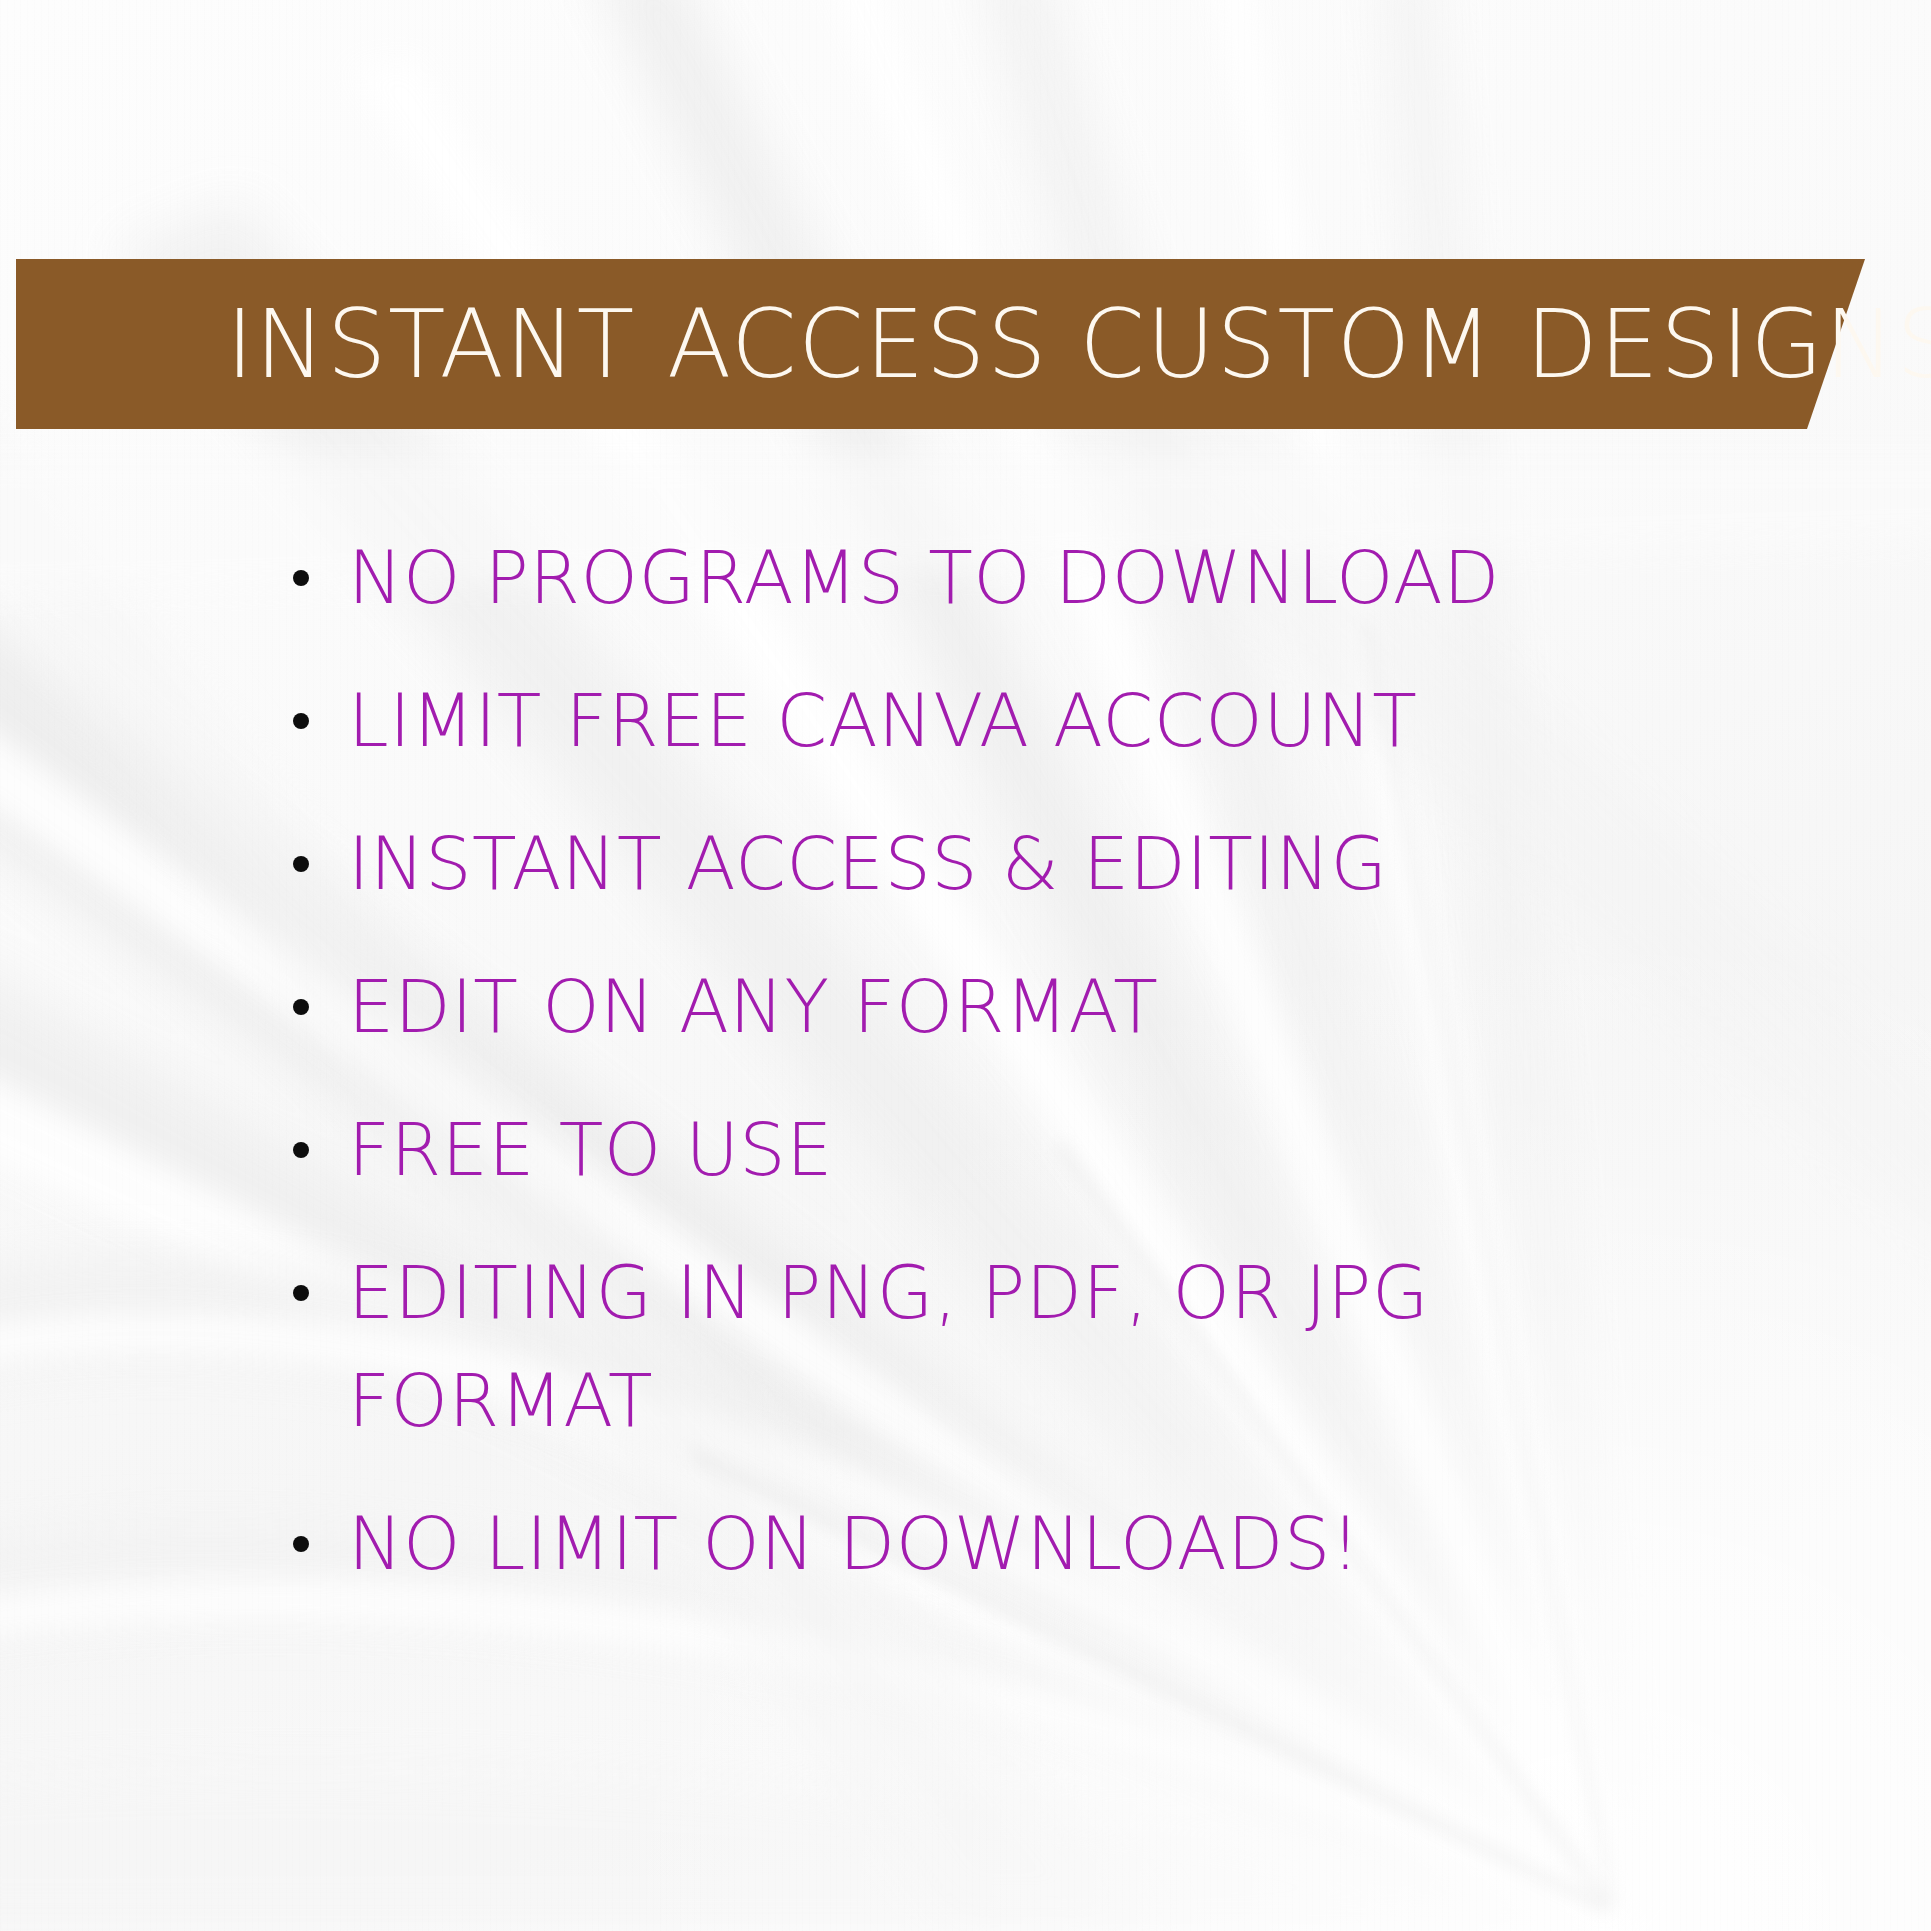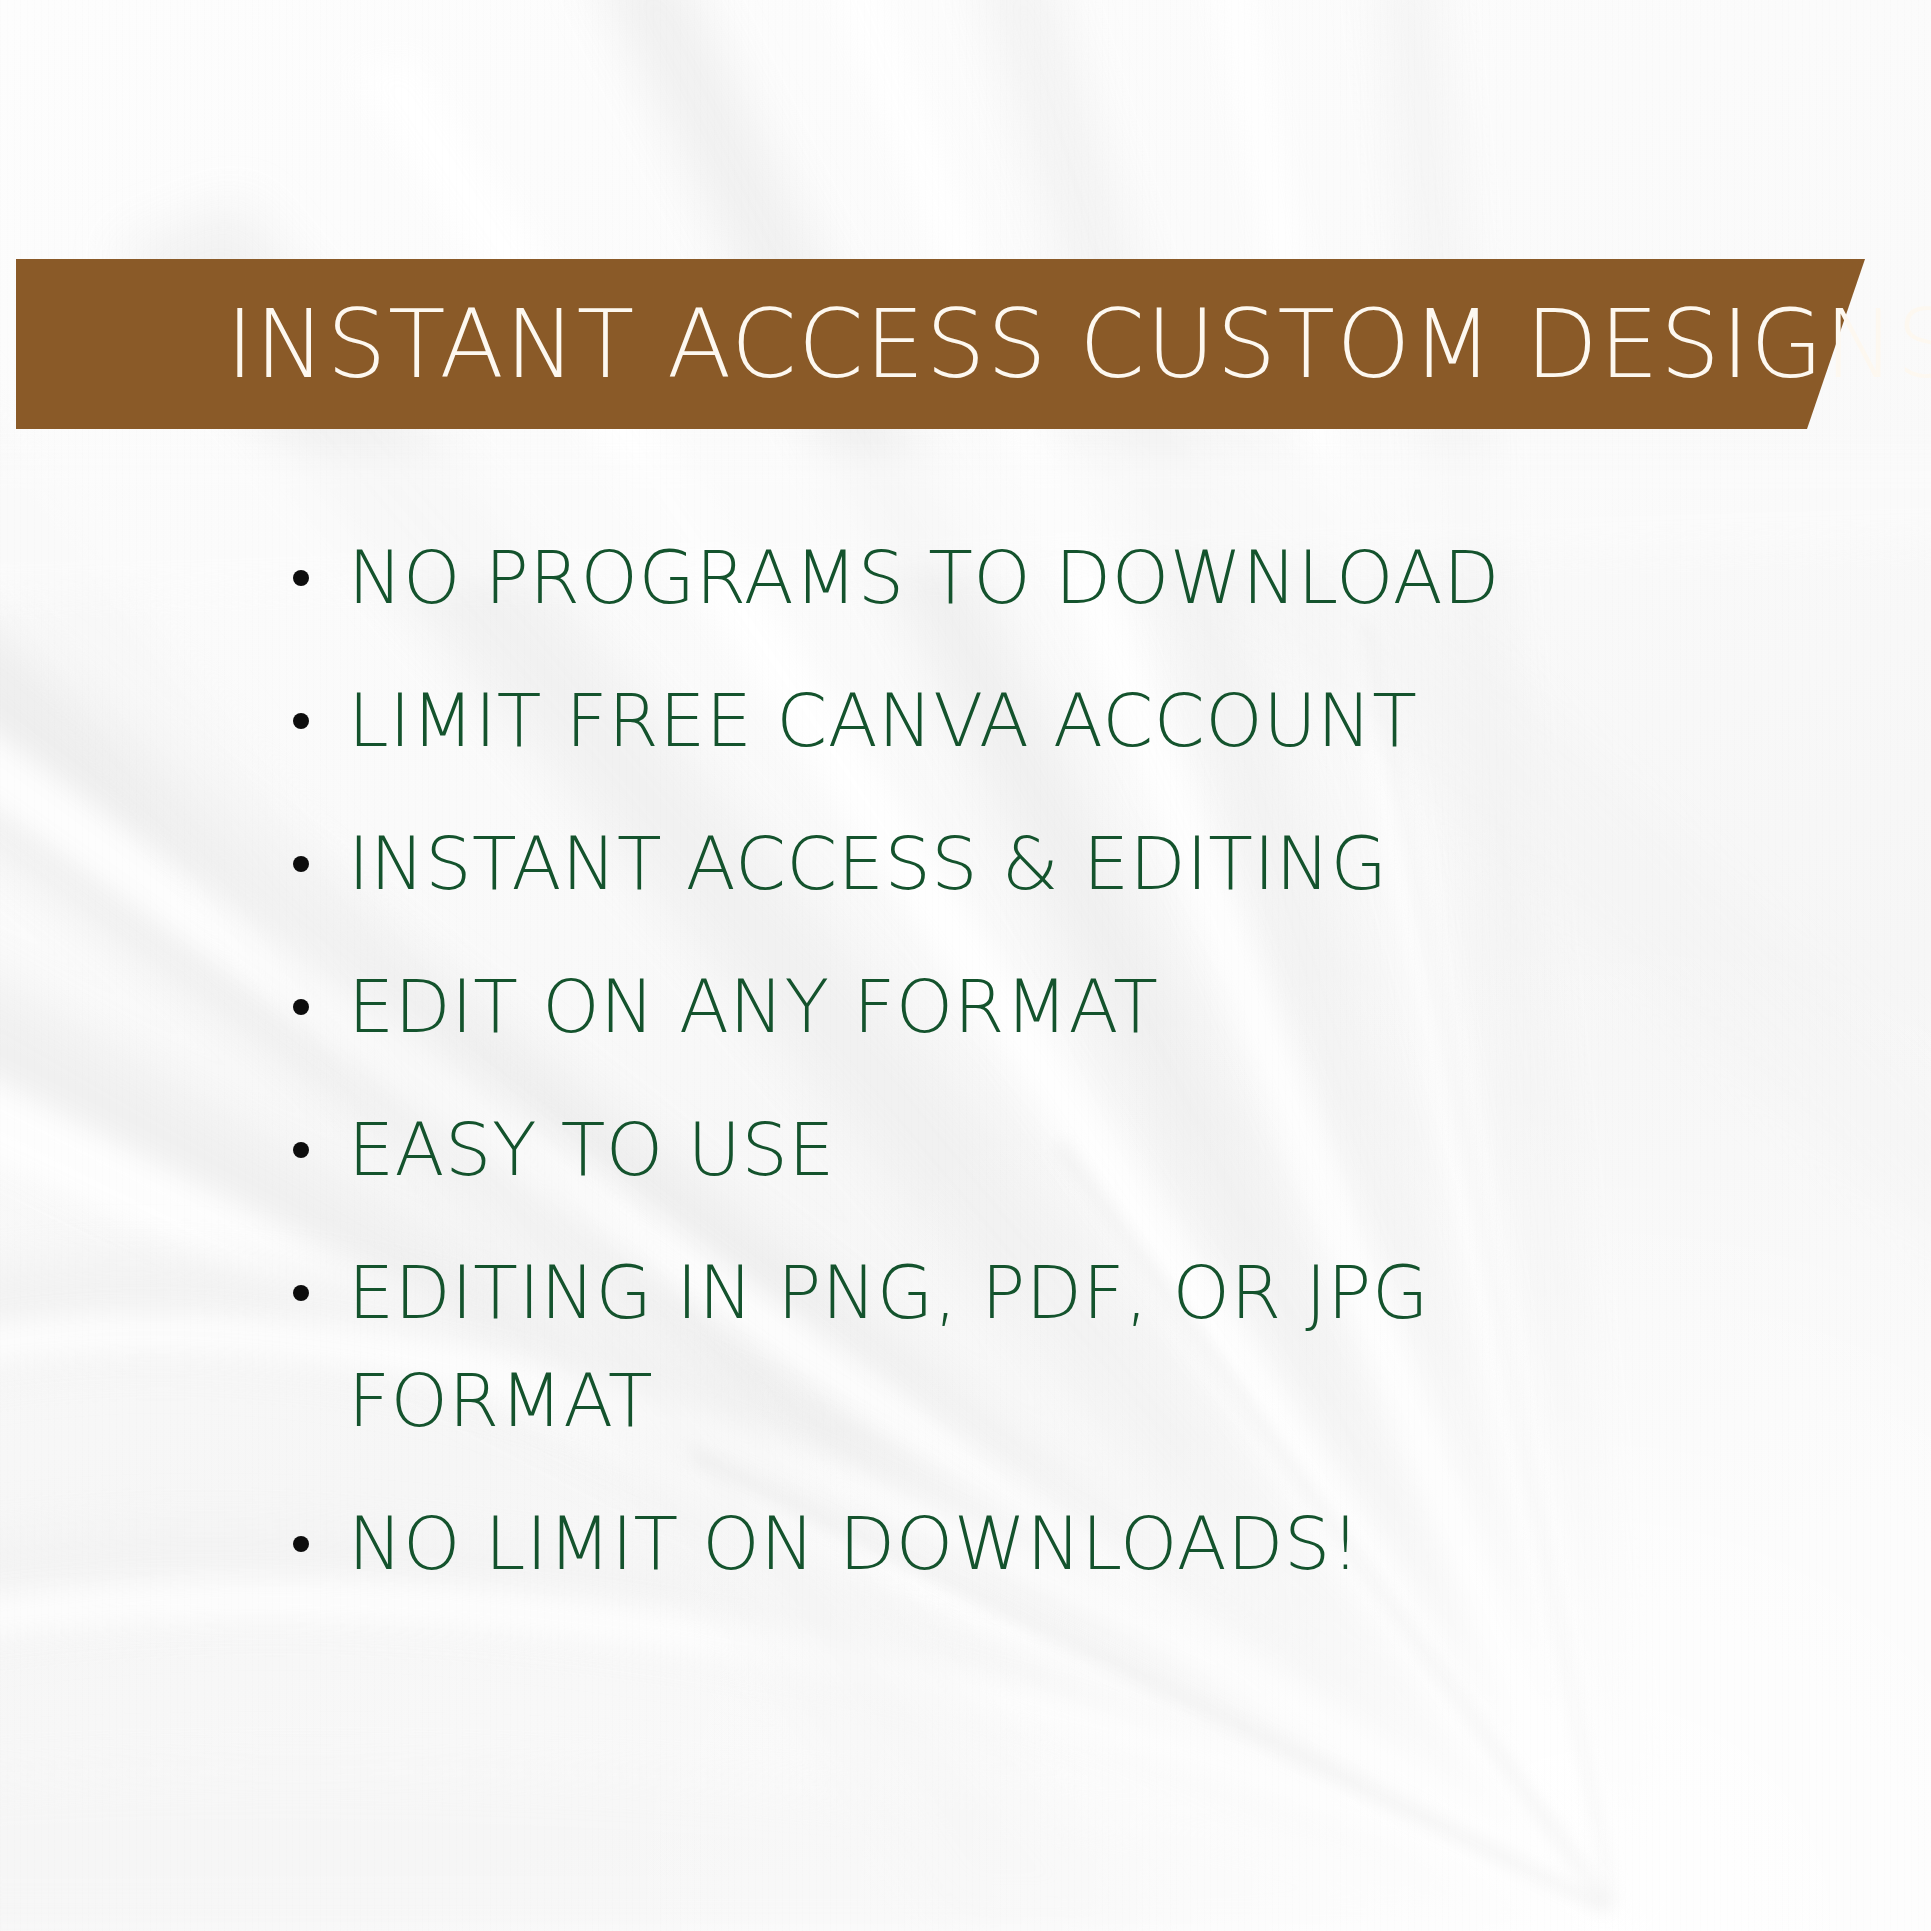--- a/index.html
+++ b/index.html
@@ -69,21 +69,21 @@
   #feature-list {
     position:absolute;
     left:290px; top:524px;
     width:1448px;
     list-style:none;
   }
   #feature-list .list-item {
     position:relative;
     padding-left:58px;
     margin-bottom:35px;
-    color:#14532d;
+    color:#a21caf;
     font-family:"DejaVu Sans", sans-serif;
     font-weight:300;
     font-size:73px;
     line-height:108px;
     letter-spacing:0.5px;
   }
   #feature-list .list-item .bullet-dot {
     position:absolute;
     left:2.9px; top:46px;
     width:16.4px; height:16.4px;
@@ -211,21 +211,21 @@
       <span class="label">INSTANT ACCESS &amp; EDITING</span>
     </li>
 
     <li class="list-item">
       <span class="bullet-dot"></span>
       <span class="label">EDIT ON ANY FORMAT</span>
     </li>
 
     <li class="list-item">
       <span class="bullet-dot"></span>
-      <span class="label">EASY TO USE</span>
+      <span class="label">FREE TO USE</span>
     </li>
 
     <li class="list-item wrap">
       <span class="bullet-dot"></span>
       <span class="label">EDITING IN PNG, PDF, OR JPG FORMAT</span>
     </li>
 
     <li class="list-item">
       <span class="bullet-dot"></span>
       <span class="label">NO LIMIT ON DOWNLOADS!</span>

